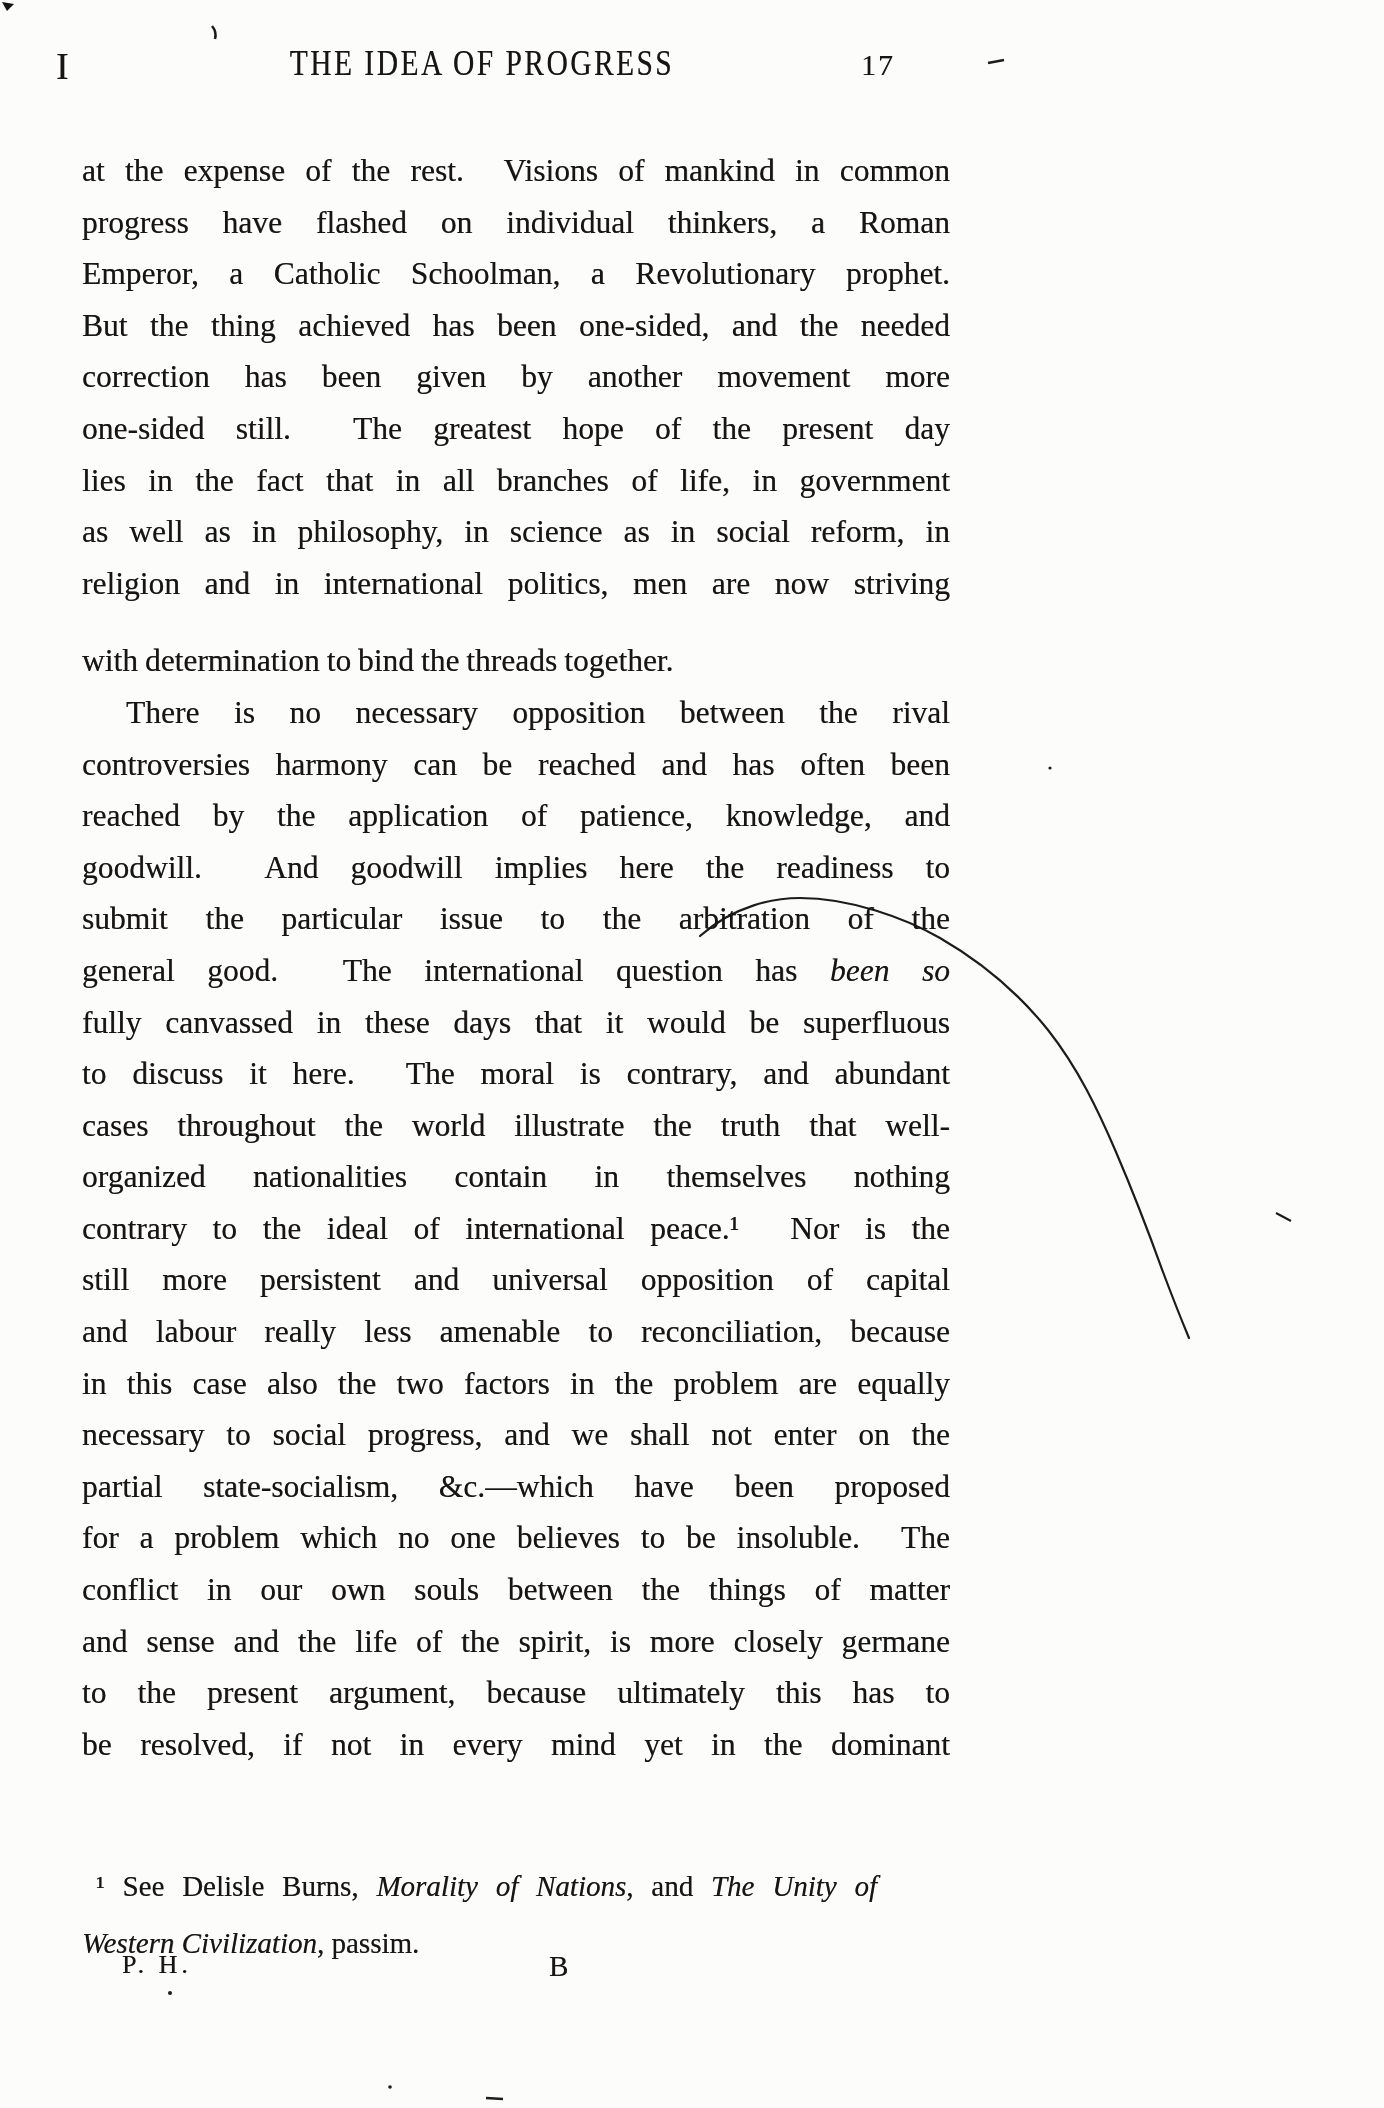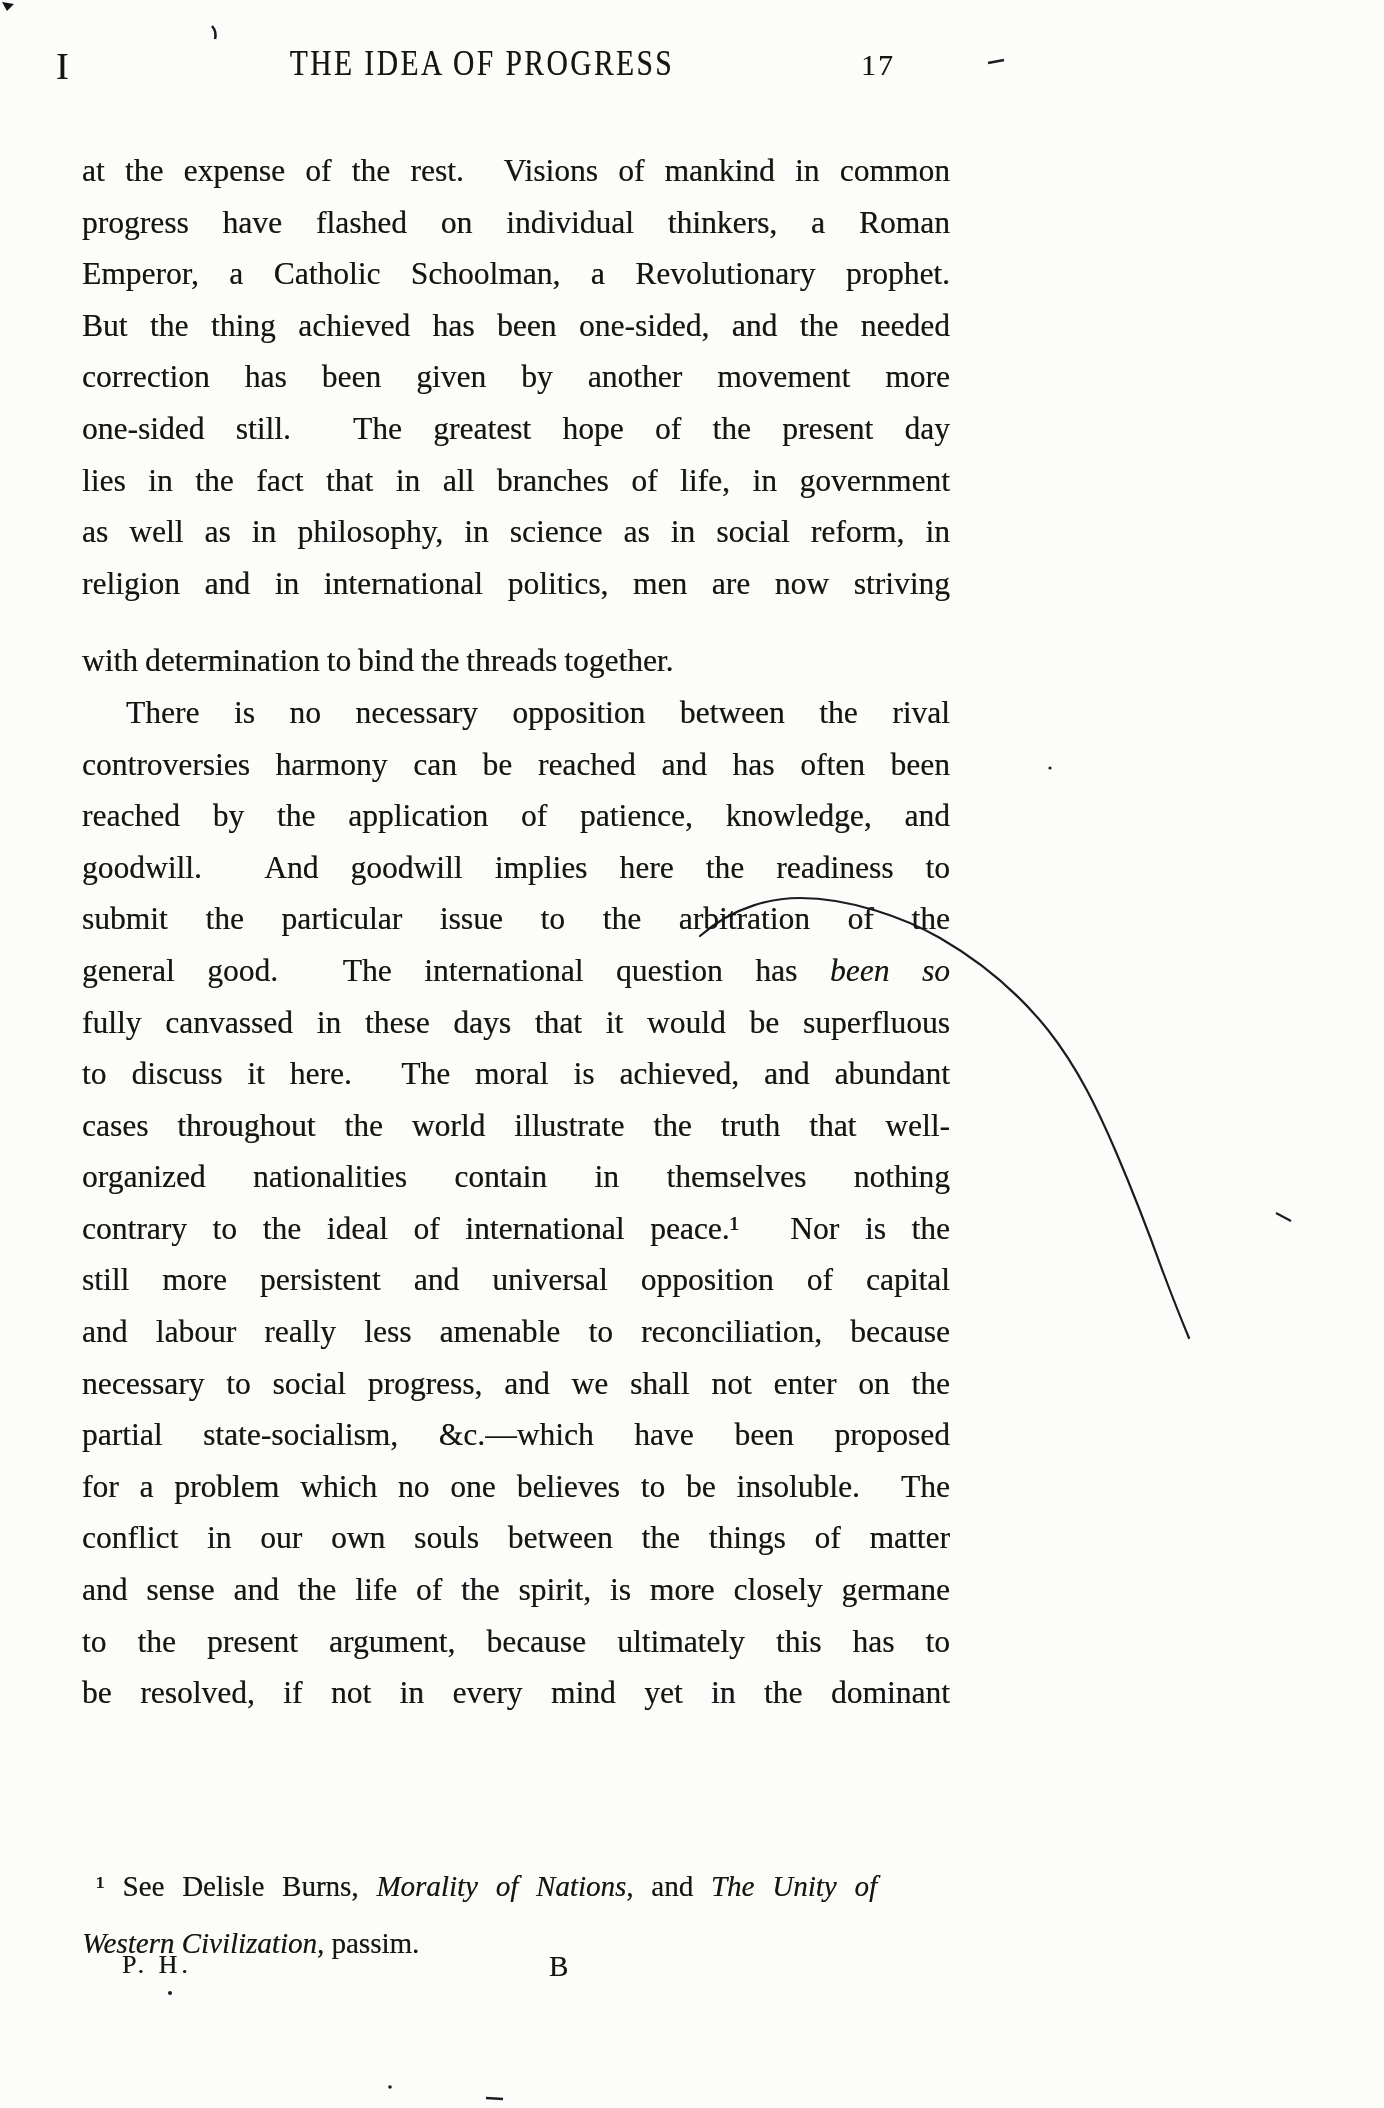--- a/index.html
+++ b/index.html
@@ -61,26 +61,27 @@
       <div class="line"><span>as well as in philosophy, in science as in social reform, in</span></div>
       <div class="line"><span>religion and in international politics, men are now striving</span></div>
       <div class="line para-end"><span>with determination to bind the threads together.</span></div>
       <div class="line indent"><span>There is no necessary opposition between the rival</span></div>
       <div class="line"><span>controversies harmony can be reached and has often been</span></div>
       <div class="line"><span>reached by the application of patience, knowledge, and</span></div>
       <div class="line"><span>goodwill.  And goodwill implies here the readiness to</span></div>
       <div class="line"><span>submit the particular issue to the arbitration of the</span></div>
       <div class="line"><span>general good.  The international question has </span><span class="it">been so</span></div>
       <div class="line"><span>fully canvassed in these days that it would be superfluous</span></div>
-      <div class="line"><span>to discuss it here.  The moral is achieved, and abundant</span></div>
+      <div class="line"><span>to discuss it here.  The moral is contrary, and abundant</span></div>
       <div class="line"><span>cases throughout the world illustrate the truth that well-</span></div>
       <div class="line"><span>organized nationalities contain in themselves nothing</span></div>
       <div class="line"><span>contrary to the ideal of international peace.¹  Nor is the</span></div>
       <div class="line"><span>still more persistent and universal opposition of capital</span></div>
       <div class="line"><span>and labour really less amenable to reconciliation, because</span></div>
+      <div class="line"><span>in this case also the two factors in the problem are equally</span></div>
       <div class="line"><span>necessary to social progress, and we shall not enter on the</span></div>
       <div class="line"><span>partial state-socialism, &amp;c.—which have been proposed</span></div>
       <div class="line"><span>for a problem which no one believes to be insoluble.  The</span></div>
       <div class="line"><span>conflict in our own souls between the things of matter</span></div>
       <div class="line"><span>and sense and the life of the spirit, is more closely germane</span></div>
       <div class="line"><span>to the present argument, because ultimately this has to</span></div>
       <div class="line"><span>be resolved, if not in every mind yet in the dominant</span></div>
     </main>
 
   <section class="footnote ink">

